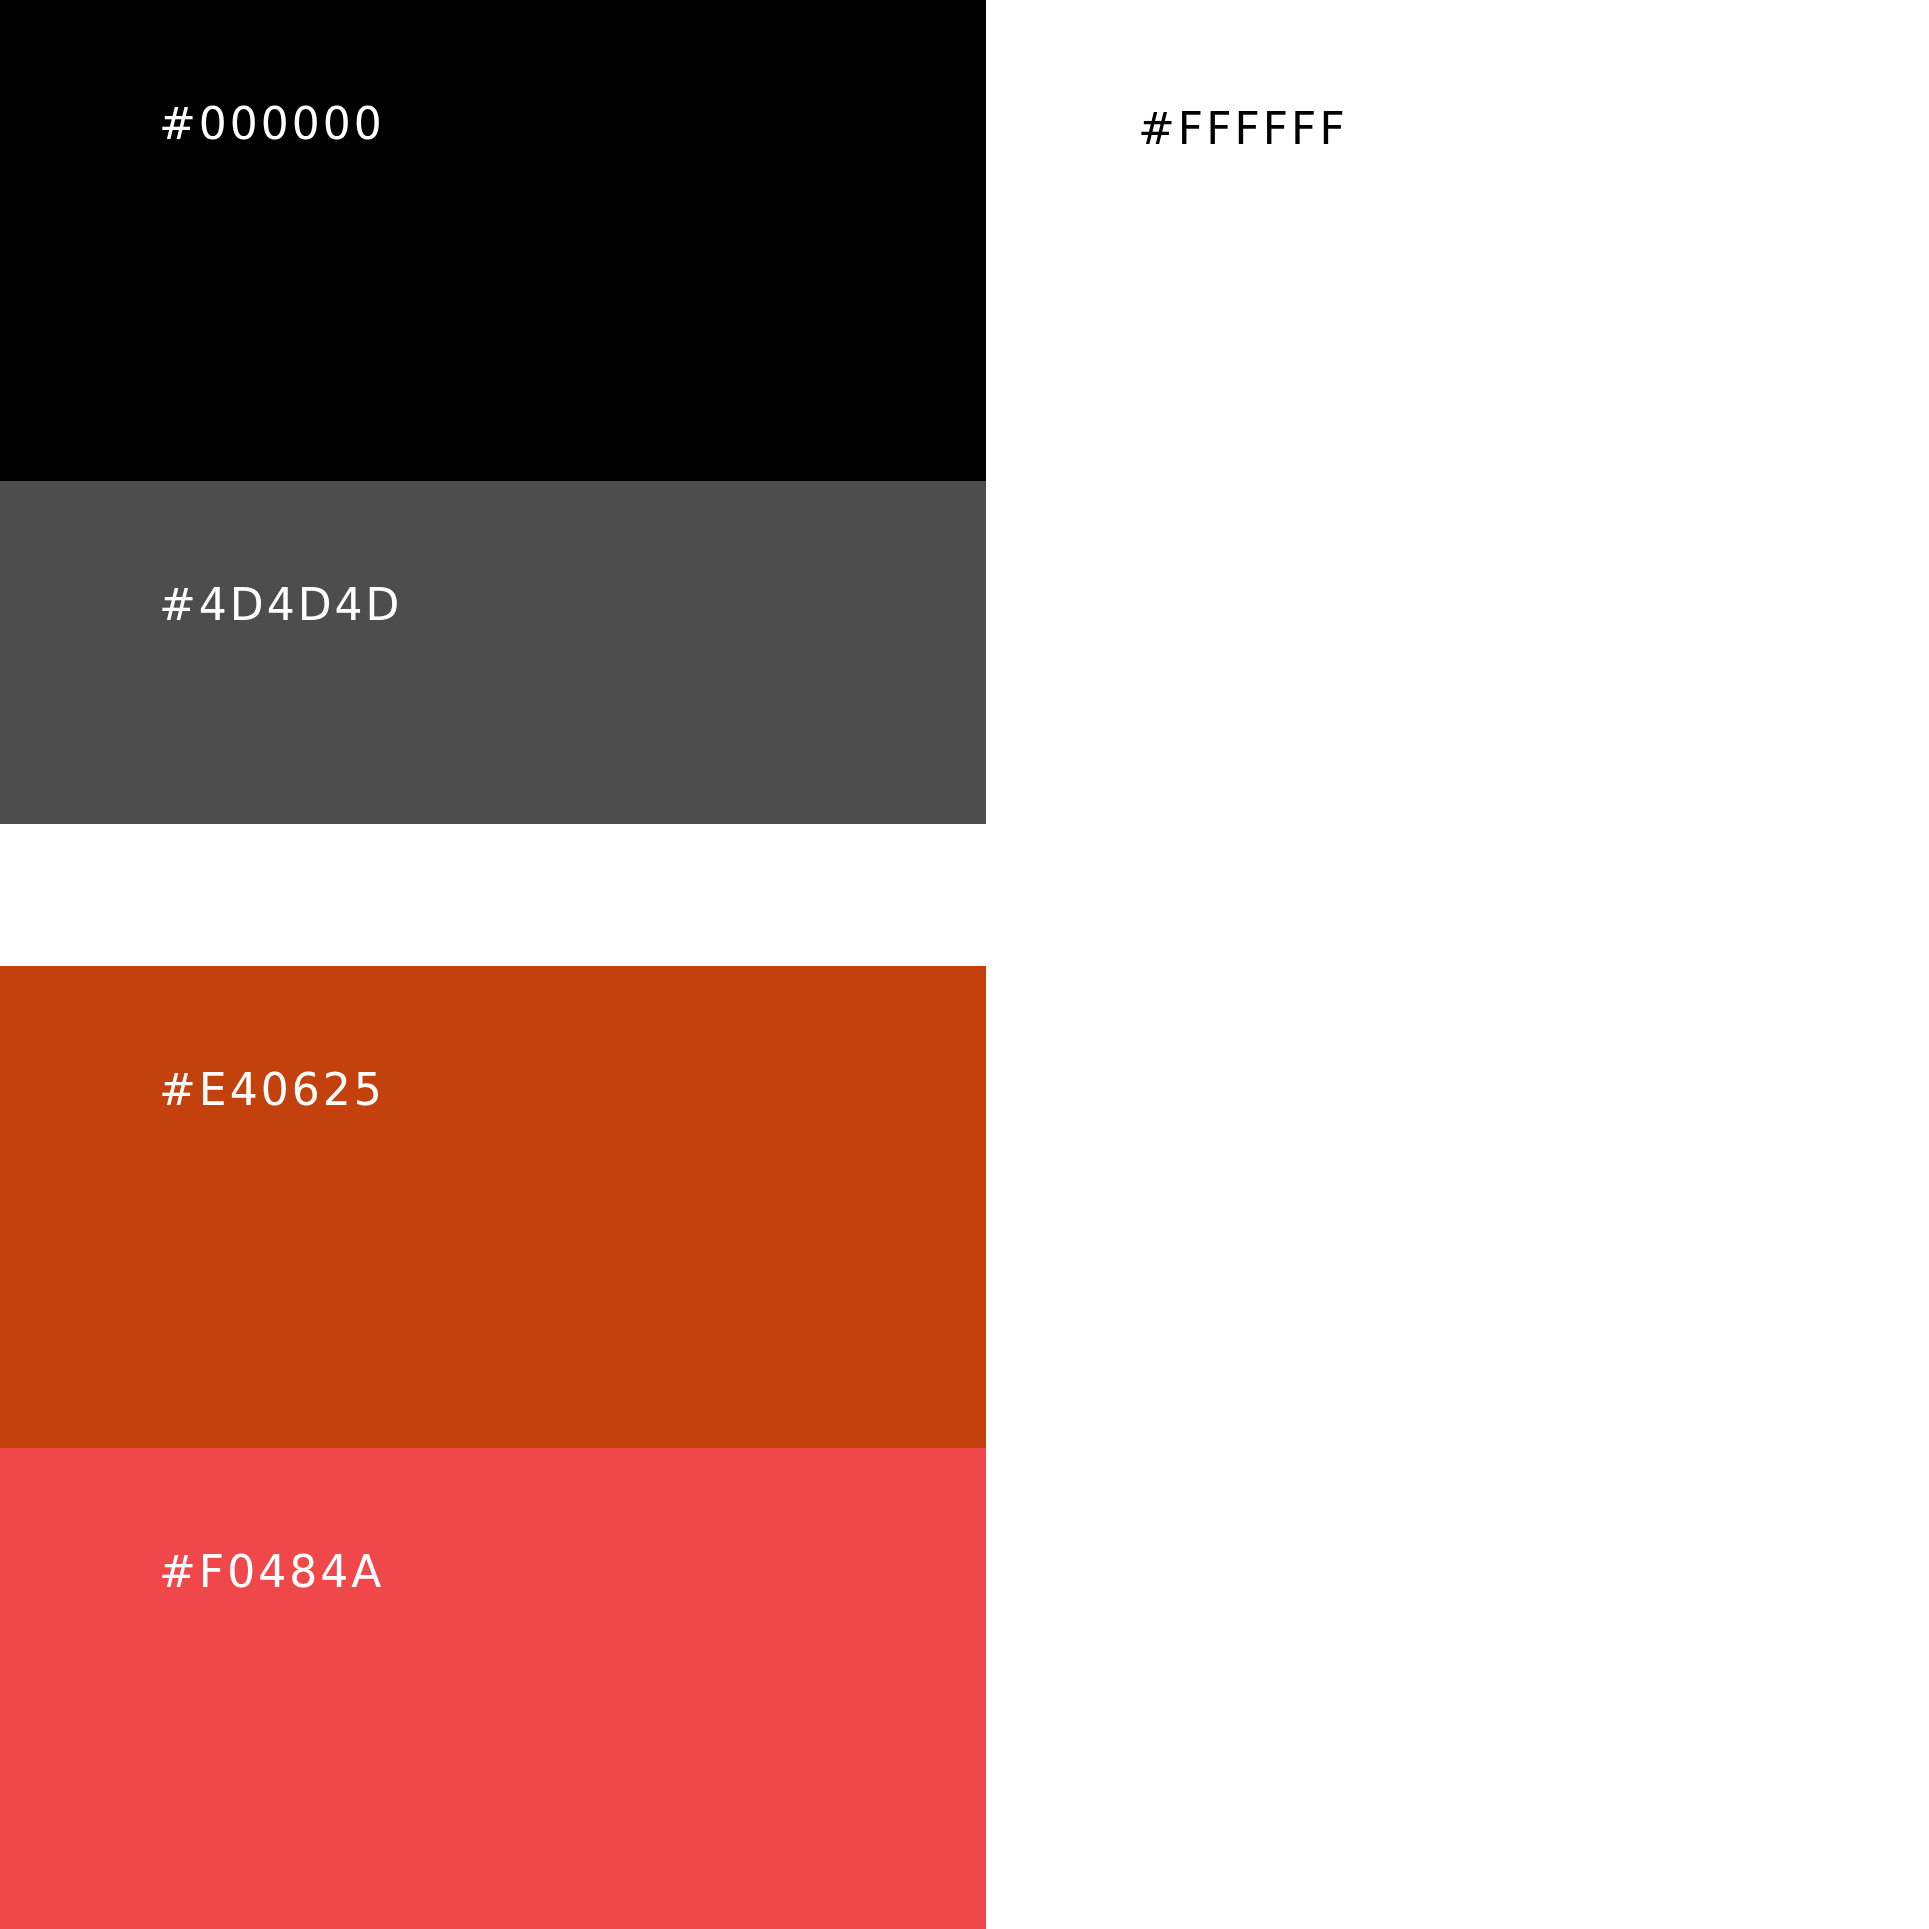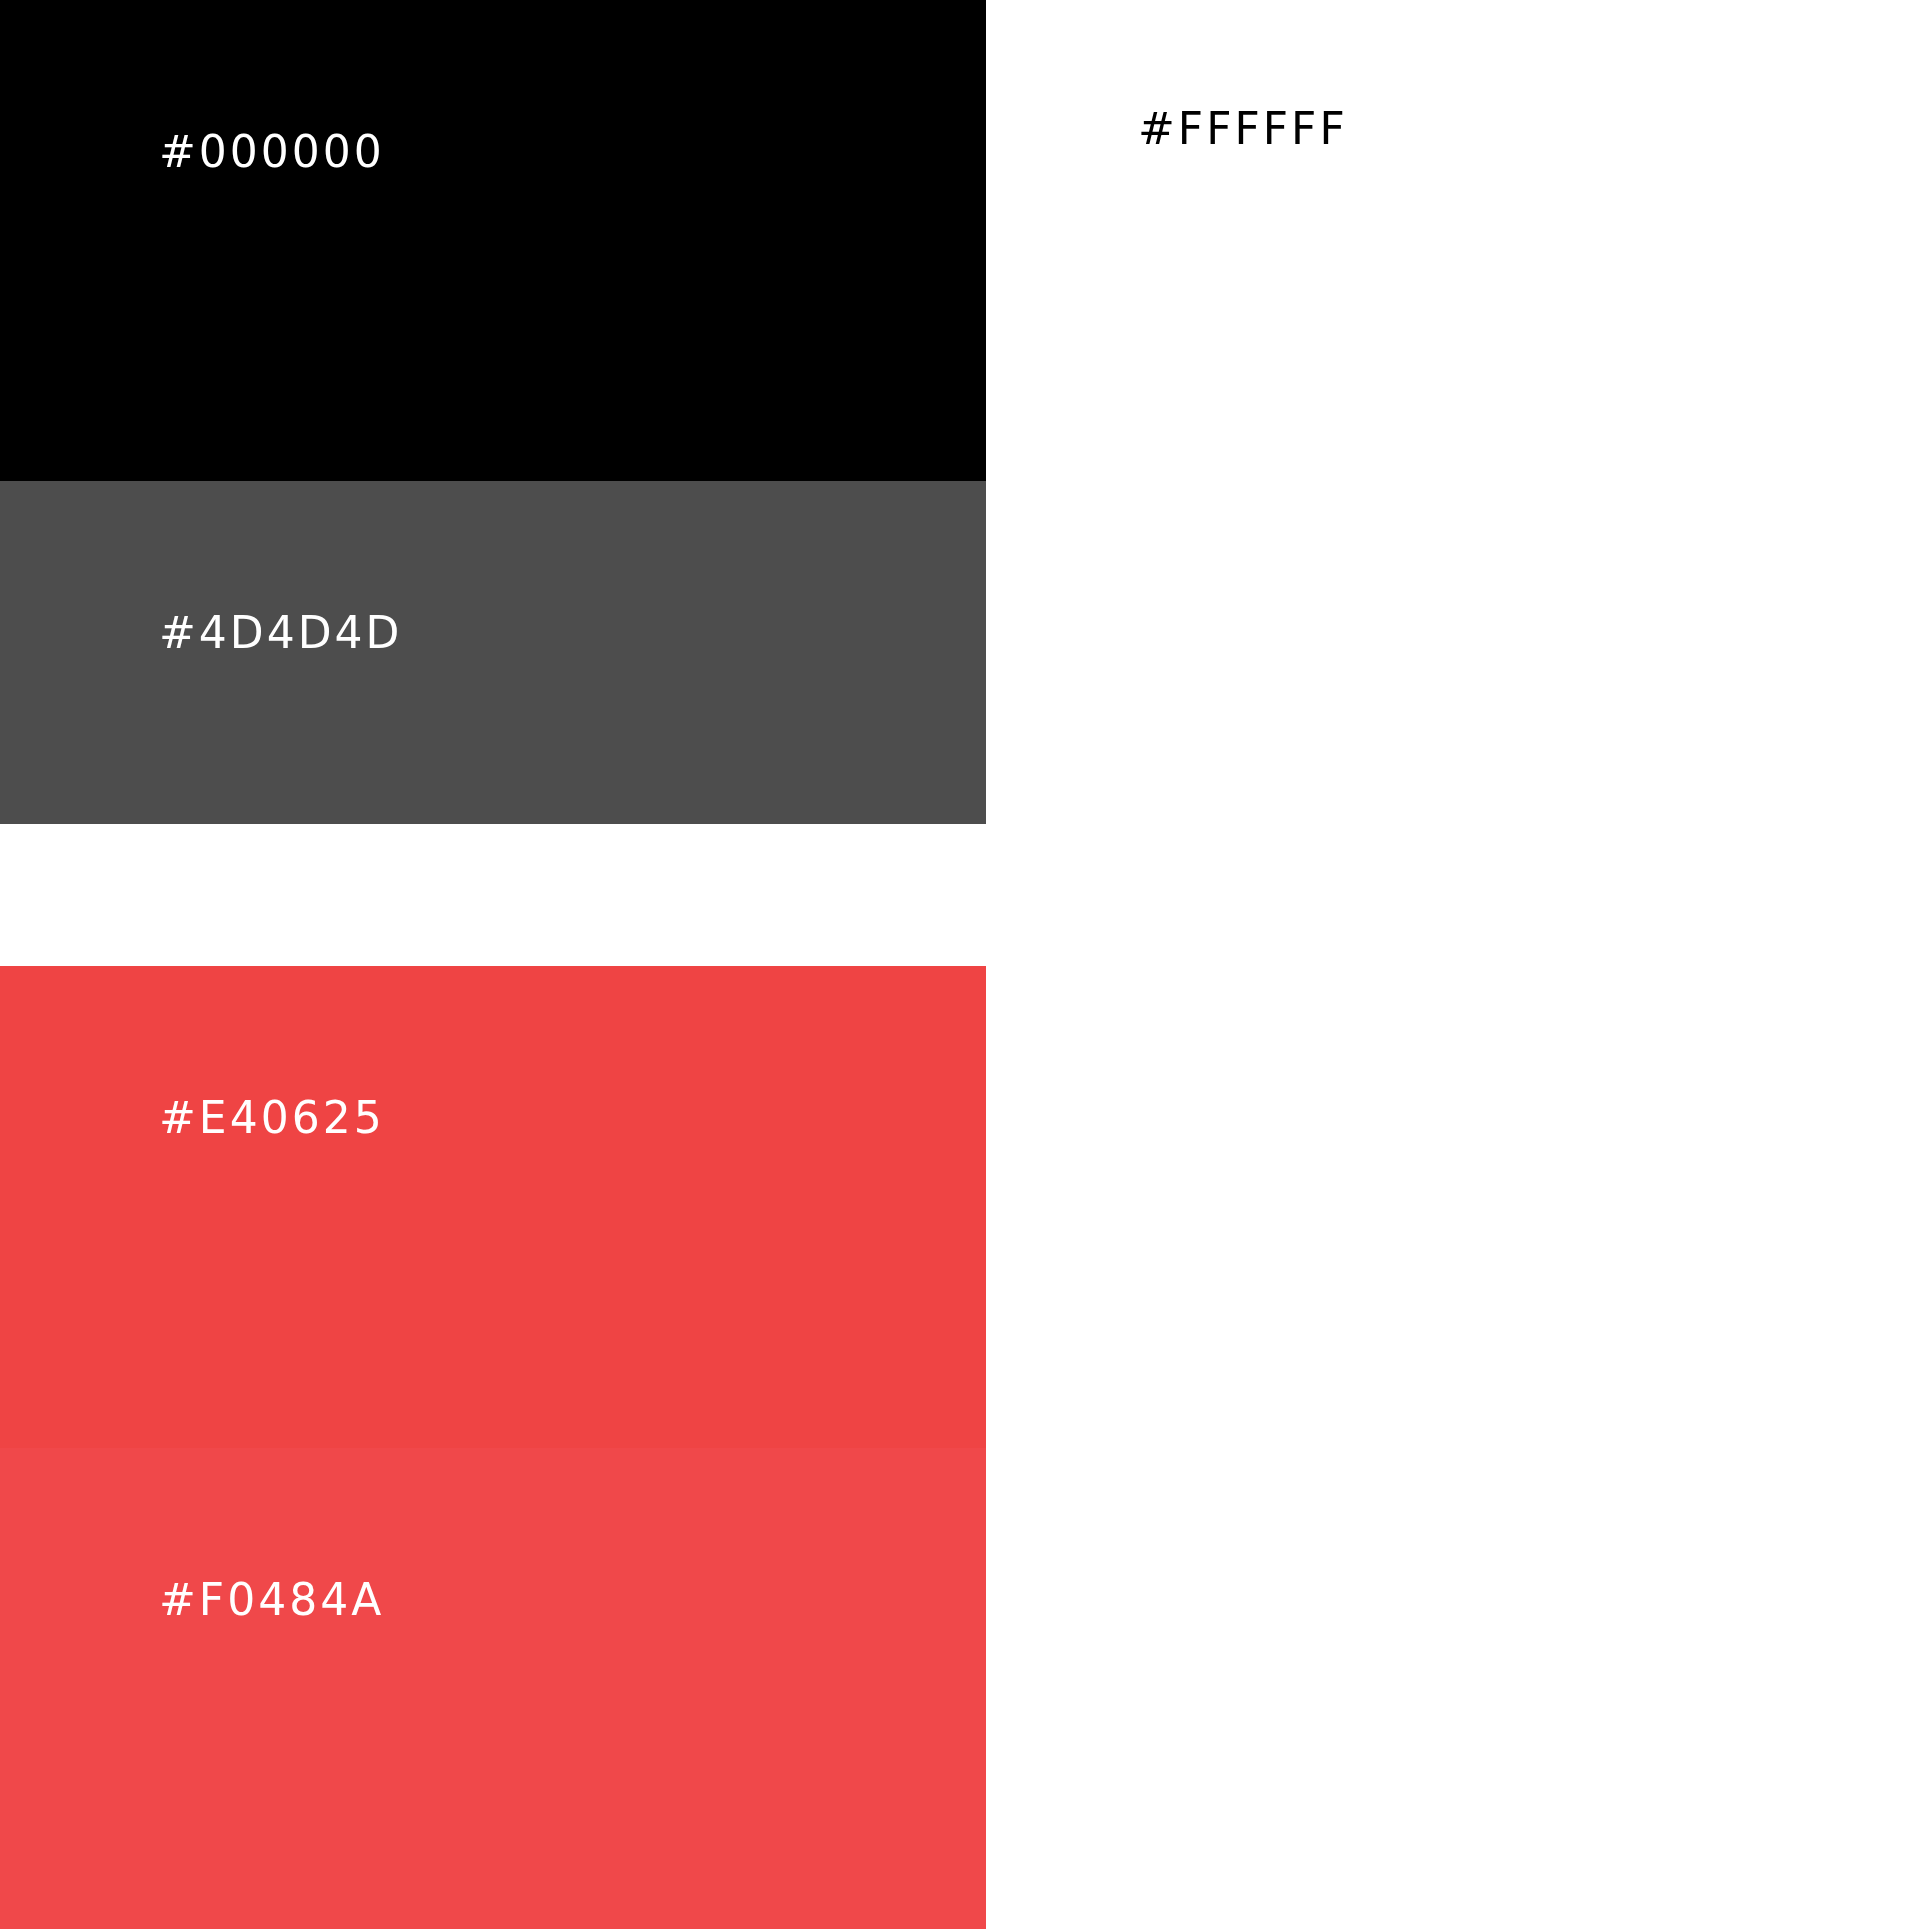--- a/index.html
+++ b/index.html
@@ -32,21 +32,21 @@
   .swatch {
     position: absolute;
     left: 0;
     width: 100%;
     box-sizing: border-box;
   }
 
   .swatch-label {
     position: absolute;
     left: 159px;
-    top: 130px;
+    top: 102px;
     font-size: 44px;
     line-height: 44px;
     letter-spacing: 3px;
     white-space: nowrap;
     font-weight: 400;
   }
 
   
   #swatch-black      { top: 0px;    height: 481px; }
   #swatch-darkgray   { top: 481px;  height: 343px; }
@@ -75,21 +75,21 @@
   <div id="swatch-column">
 
     <div class="swatch" id="swatch-black" style="background:#000000;">
       <span class="swatch-label" style="color:#FFFFFF;">#000000</span>
     </div>
 
     <div class="swatch" id="swatch-darkgray" style="background:#4D4D4D;">
       <span class="swatch-label" style="color:#FFFFFF;">#4D4D4D</span>
     </div>
 
-    <div class="swatch" id="swatch-red" style="background:#ef4444;">
+    <div class="swatch" id="swatch-red" style="background:#c2410c;">
       <span class="swatch-label" style="color:#FFFFFF;">#E40625</span>
     </div>
 
     <div class="swatch" id="swatch-lightred" style="background:#F0484A;">
       <span class="swatch-label" style="color:#FFFFFF;">#F0484A</span>
     </div>
 
   </div>
 
   <div id="swatch-white">

